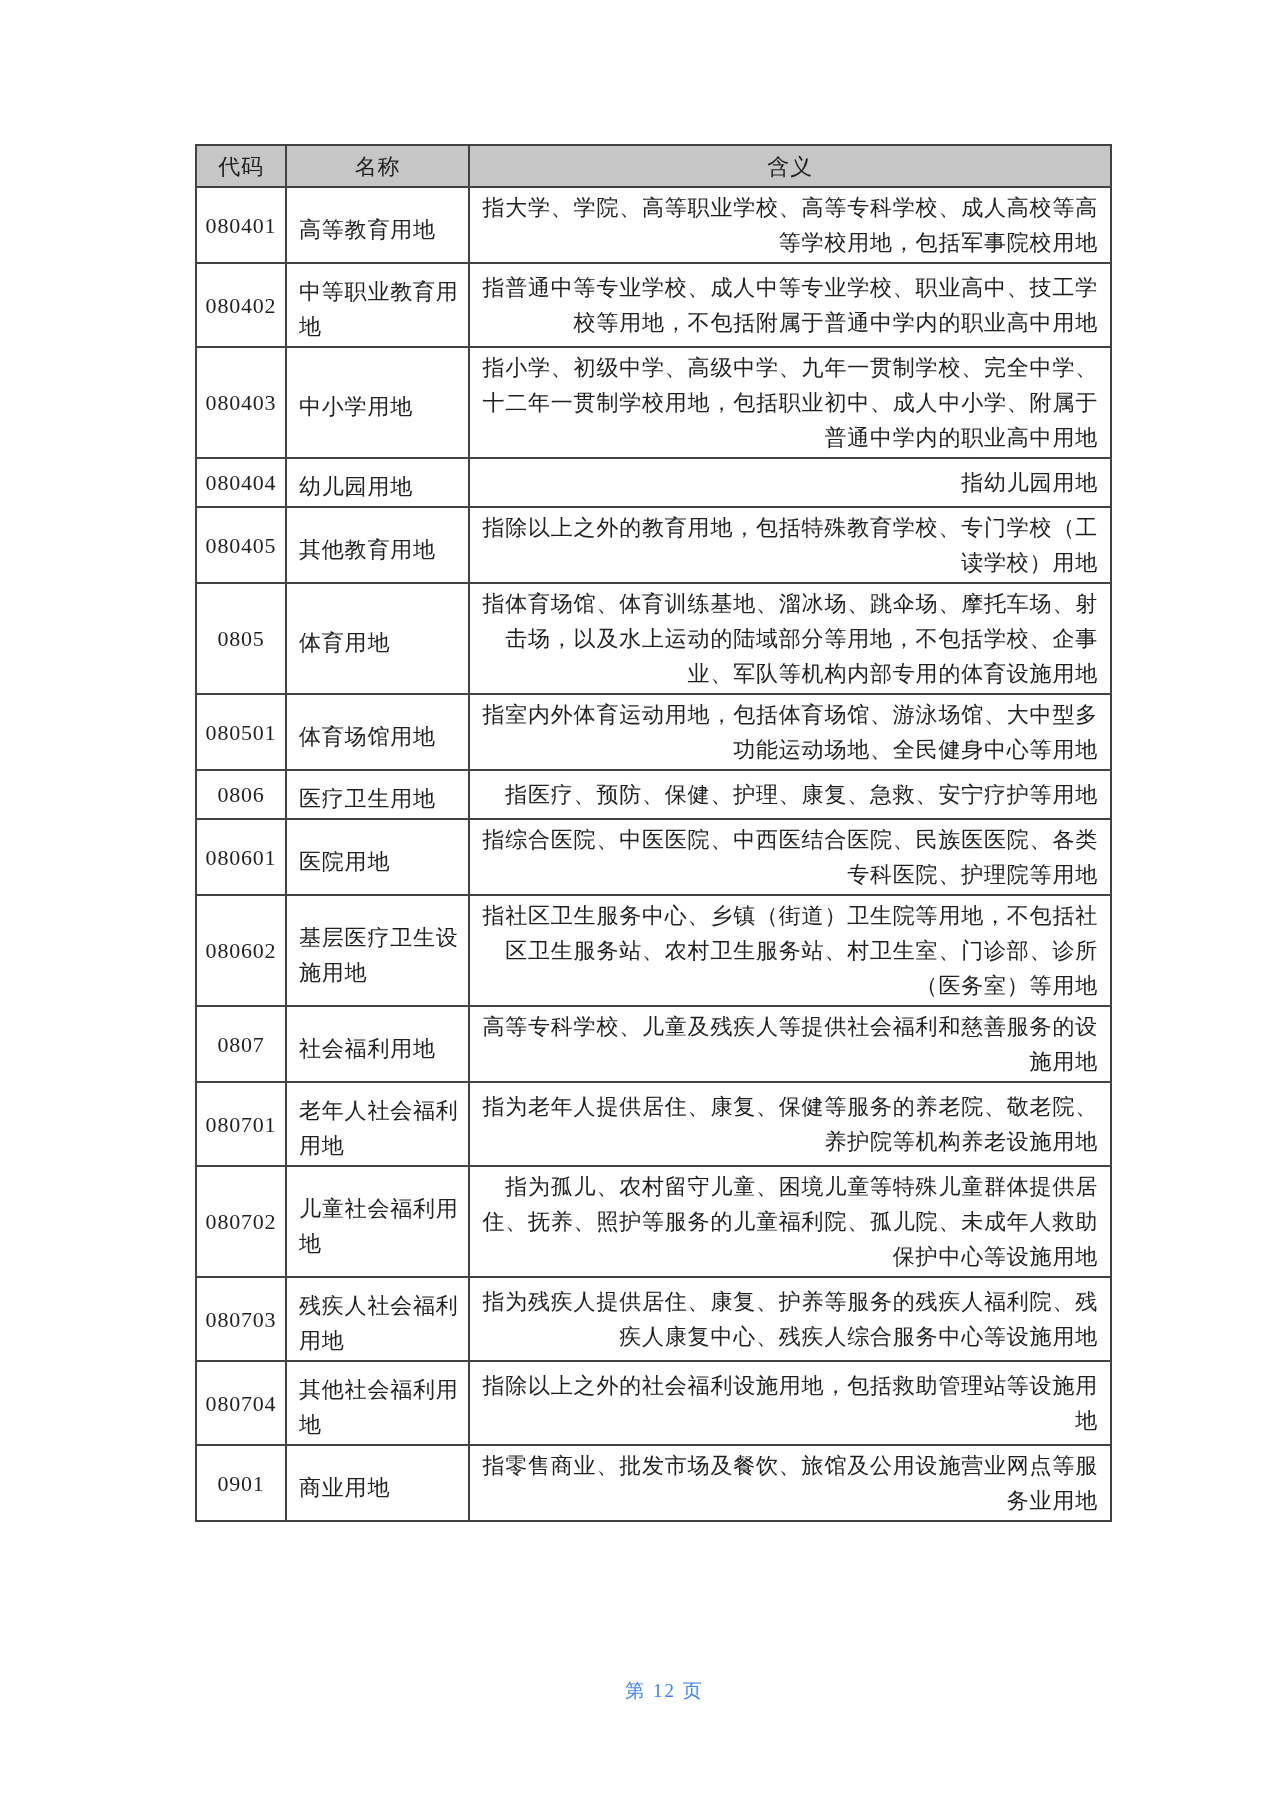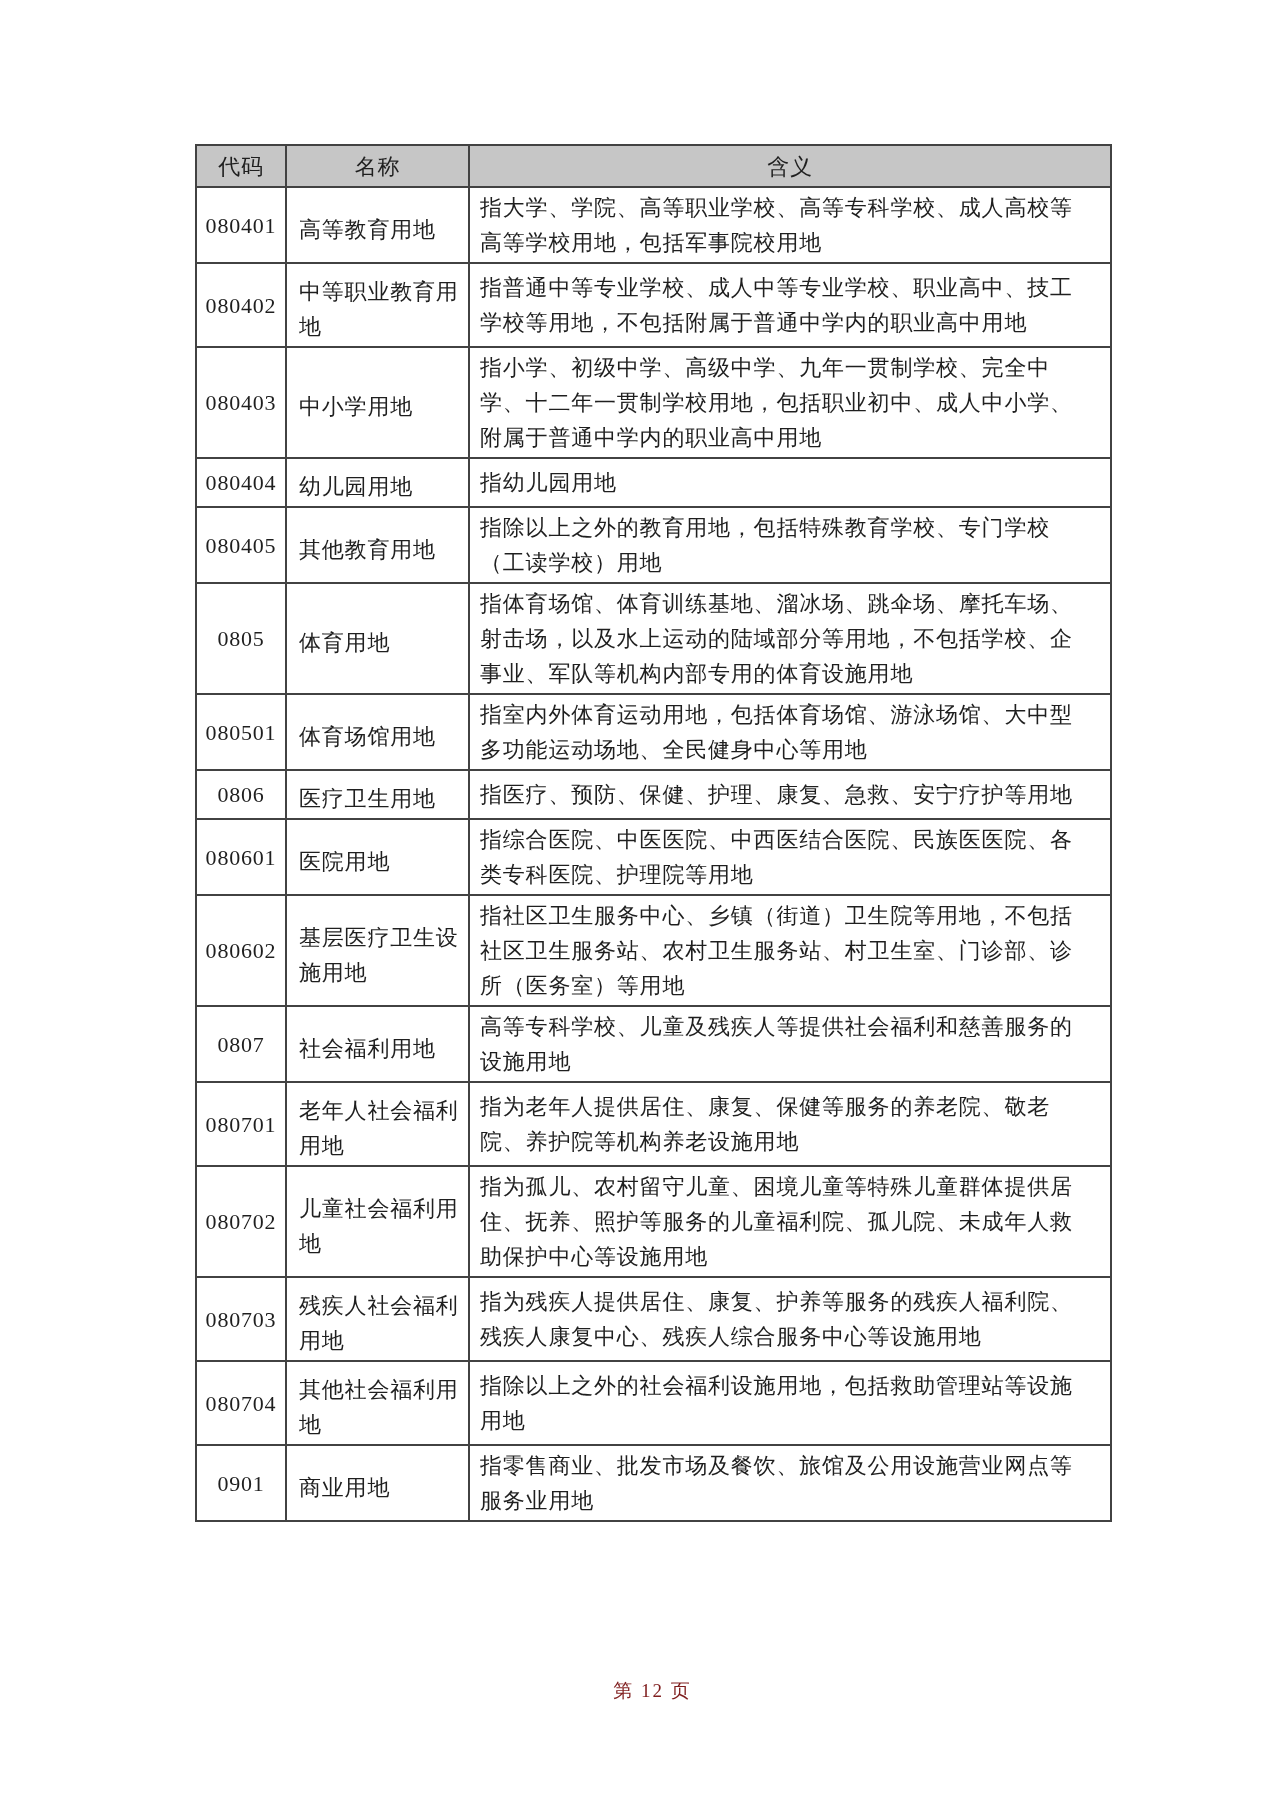--- a/index.html
+++ b/index.html
@@ -51,36 +51,36 @@
   }
   td.cell-code {
     text-align: center;
     padding: 2px 4px;
   }
   td.cell-name {
     padding: 10px 6px 2px 12px;
     text-align: left;
   }
   td.cell-meaning {
-    padding: 2px 24px 2px 10px;
-    text-align: left;
+    padding: 2px 12px 2px 10px;
+    text-align: right;
   }
   tr.bold-row td.cell-code,
   tr.bold-row td.cell-name {
     font-weight: bold;
   }
   .footer {
     position: absolute;
-    left: 195px;
+    left: 207px;
     top: 1678px;
     width: 915px;
     text-align: center;
     font-size: 19px;
     letter-spacing: 2px;
-    color: #7f1d1d;
+    color: #3b82f6;
   }
 </style>
 </head>
 <body>
 
 <div class="page">
 
   <div class="table-wrap">
     <table class="land-table">
       <colgroup>

